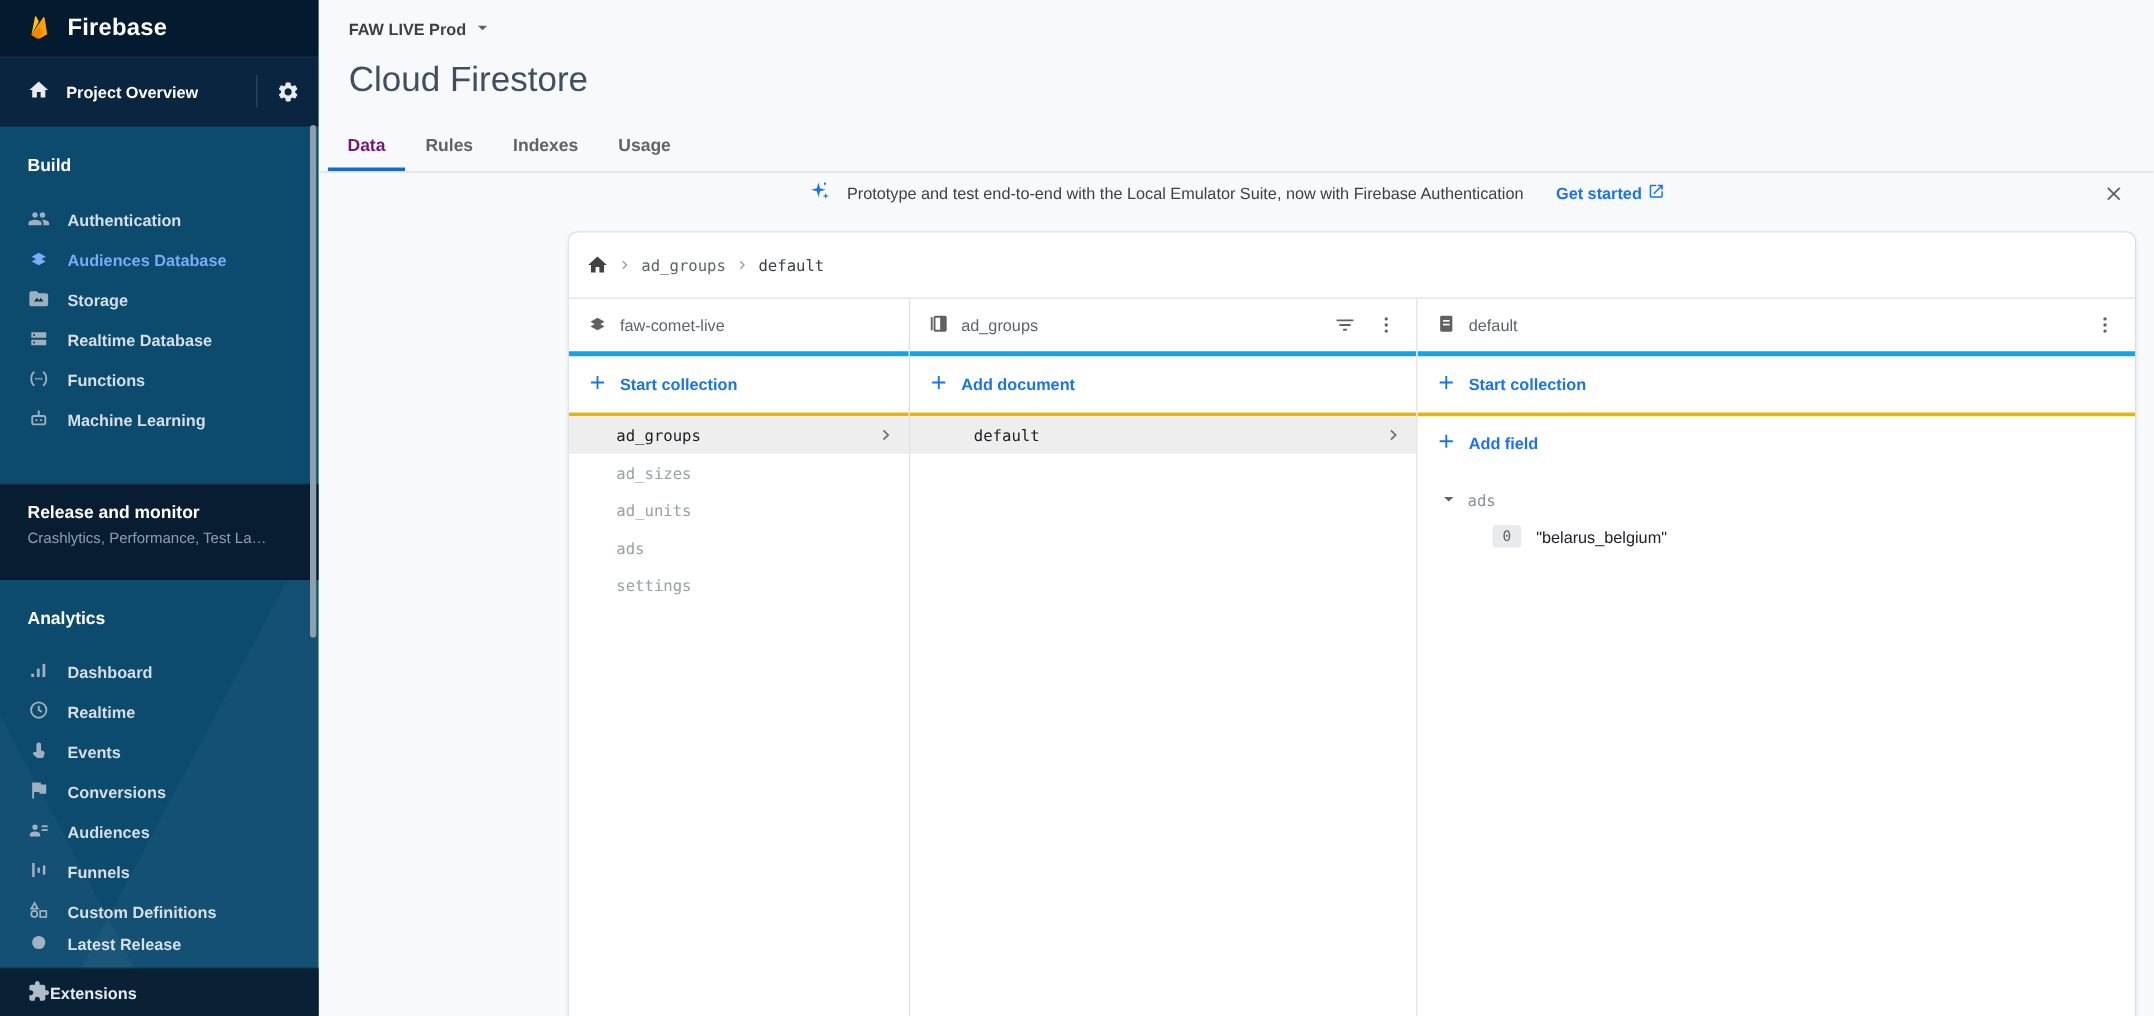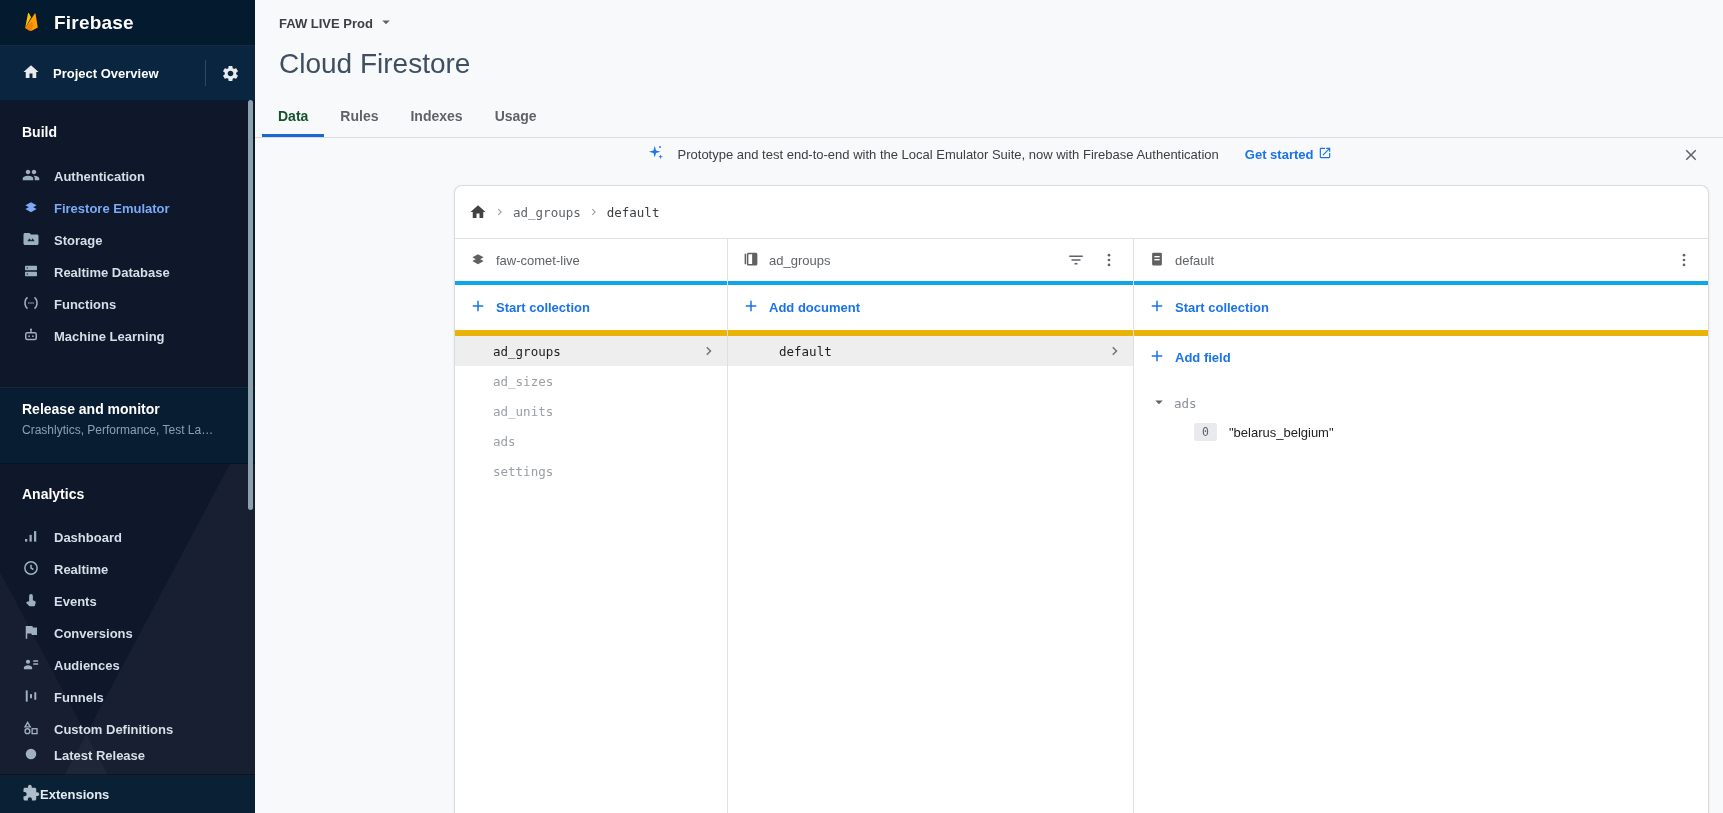--- a/index.html
+++ b/index.html
@@ -2,21 +2,21 @@
 <html><head>
 <meta charset="utf-8">
 <style>
   html,body{margin:0;padding:0;}
   body{width:1723px;height:813px;position:relative;overflow:hidden;background:#f8f9fa;
        font-family:"Liberation Sans",sans-serif;font-size:13px;color:#3c4043;}
   .i{display:inline-block;flex:none;}
   button{background:none;border:none;padding:0;font:inherit;color:inherit;cursor:pointer;}
 
   
-  .sidebar{position:absolute;left:0;top:0;width:255px;height:813px;background:#0f172a;color:#dbe4ec;overflow:hidden;}
+  .sidebar{position:absolute;left:0;top:0;width:255px;height:813px;background:#0c4a6e;color:#dbe4ec;overflow:hidden;}
   .logo-row{height:45px;background:#041a2e;display:flex;align-items:center;padding-left:20px;gap:12px;cursor:pointer;
             border-bottom:1px solid rgba(255,255,255,.07);}
   .brand{font-size:19px;font-weight:700;color:#fff;letter-spacing:.2px;}
   .po-row{height:54px;background:#0a2540;display:flex;align-items:center;padding-left:22px;position:relative;
           border-bottom:1px solid rgba(0,0,0,.28);}
   .po-row .i{color:#e8eaed;}
   .po-label{margin-left:13px;font-weight:700;color:#fff;}
   .po-divider{margin-left:auto;width:1px;height:26px;background:rgba(255,255,255,.16);}
   .gear-btn{width:49px;display:flex;justify-content:center;color:#e8eaed;}
   .nav{position:absolute;top:100px;bottom:0;left:0;right:0;}
@@ -42,21 +42,21 @@
   .scroll-thumb{position:absolute;top:100px;right:2px;width:5px;height:410px;background:#8da0ae;border-radius:3px;z-index:4;cursor:pointer;}
 
   
   .main{position:absolute;left:255px;top:0;right:0;height:100%;background:#f8f9fa;}
   .topbar{padding:13px 0 0 24px;height:16px;}
   .project-btn{display:inline-flex;align-items:center;gap:4px;font-weight:700;color:#3c4043;}
   .project-btn .i{color:#5f6368;}
   .page-title{margin:16px 0 0 24px;font-size:28px;font-weight:400;color:#3f4f63;line-height:38px;}
   .tabs{display:flex;margin-top:12px;padding-left:7px;border-bottom:1px solid #dadce0;}
   .tab{height:42px;line-height:42px;padding:0 16px;font-size:14px;font-weight:700;color:#5f6368;cursor:pointer;}
-  .tab.active{color:#14532d;box-shadow:inset 0 -3px 0 #1967d2;}
+  .tab.active{color:#701a75;box-shadow:inset 0 -3px 0 #1967d2;}
 
   .banner{height:33px;display:flex;align-items:center;justify-content:center;gap:12px;position:relative;}
   .banner .sparkle{color:#1a73e8;}
   .banner-msg{color:#3c4043;}
   .banner-cta{display:inline-flex;align-items:center;gap:5px;margin-left:14px;color:#1a73e8;font-weight:700;}
   .banner-close{position:absolute;right:23px;top:50%;transform:translateY(-50%);color:#5f6368;display:flex;}
 
   
   .panel{position:absolute;left:199px;top:185px;right:14px;bottom:-8px;background:#fff;
          border:1px solid #dadce0;border-bottom:none;border-radius:8px 8px 0 0;box-shadow:0 1px 3px rgba(60,64,67,.08);}
@@ -68,21 +68,21 @@
   .crumb.current{color:#3c4043;}
   .cols{position:absolute;top:53px;left:0;right:0;bottom:0;display:flex;}
   .col{overflow:hidden;box-sizing:border-box;}
   .col1{width:273px;border-right:1px solid #e0e0e0;}
   .col2{width:406px;border-right:1px solid #e0e0e0;}
   .col3{flex:1;}
   .col-head{height:42px;border-bottom:4px solid #0ea5e9;display:flex;align-items:center;padding:0 12px 0 14px;gap:9px;color:#5f6368;}
   .col-head .i{color:#616161;}
   .head-spacer{flex:1;}
   .head-btn{display:flex;color:#5f6368;padding:3px;}
-  .action-row{height:45px;border-bottom:6px solid #eab308;display:flex;align-items:center;padding:0 14px;gap:9px;
+  .action-row{height:45px;border-bottom:3px solid #eab308;display:flex;align-items:center;padding:0 14px;gap:9px;
               color:#1a73e8;font-weight:700;cursor:pointer;}
   .action-row.no-border{border-bottom:none;height:42px;}
   .doc-row{height:30px;display:flex;align-items:center;color:#9aa0a6;position:relative;cursor:pointer;}
   .col1 .doc-row{padding-left:38px;}
   .col2 .doc-row{padding-left:51px;}
   .doc-row.selected{background:#eeeeee;color:#202124;}
   .row-chevron{position:absolute;right:9px;top:6px;color:#757575;}
   .fields{padding-top:10px;}
   .field-row{height:30px;display:flex;align-items:center;gap:6px;padding-left:16px;color:#8a8f98;cursor:pointer;}
   .field-row .i{color:#5f6368;}
@@ -127,21 +127,21 @@
         <span class="i"><svg width="18" height="18" viewBox="0 0 24 24" fill="currentColor">
               <path d="M16 11c1.66 0 2.99-1.34 2.99-3S17.66 5 16 5s-3 1.34-3 3 1.34 3 3 3zm-8 0c1.66 0 2.99-1.34 2.99-3S9.66 5 8 5 5 6.34 5 8s1.34 3 3 3zm0 2c-2.33 0-7 1.17-7 3.5V19h14v-2.5c0-2.33-4.67-3.5-7-3.5zm8 0c-.29 0-.62.02-.97.05 1.16.84 1.97 1.97 1.97 3.45V19h6v-2.5c0-2.33-4.67-3.5-7-3.5z"></path>
             </svg></span>
         <span>Authentication</span>
       </div>
       <div class="nav-item active">
         <span class="i"><svg width="18" height="18" viewBox="0 0 24 24" fill="currentColor">
               <path d="M4.5 9.8 12 5.6l7.5 4.2L12 14z"></path>
               <path d="M4.5 14.8 12 10.6l7.5 4.2L12 19z"></path>
             </svg></span>
-        <span>Firestore Emulator</span>
+        <span>Audiences Database</span>
       </div>
       <div class="nav-item">
         <span class="i"><svg width="18" height="18" viewBox="0 0 24 24" fill="currentColor">
               <path d="M10 4H4c-1.1 0-2 .9-2 2v12c0 1.1.9 2 2 2h16c1.1 0 2-.9 2-2V8c0-1.1-.9-2-2-2h-8z"></path>
               <path d="M7 15l3-4 2.2 2.9L14 11l3 4z" fill="#0e2b47"></path>
             </svg></span>
         <span>Storage</span>
       </div>
       <div class="nav-item">
         <span class="i"><svg width="18" height="18" viewBox="0 0 24 24" fill="currentColor">

